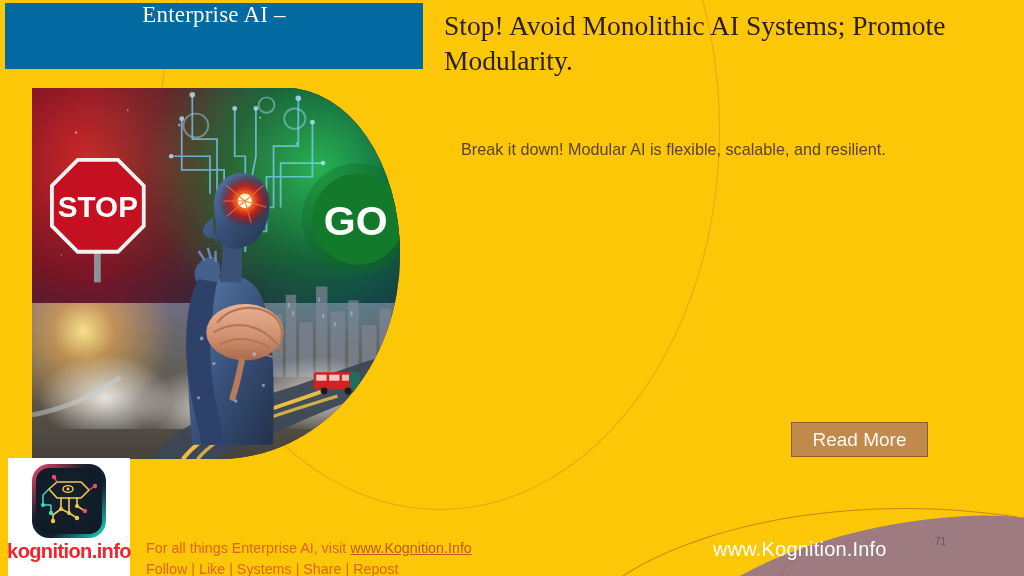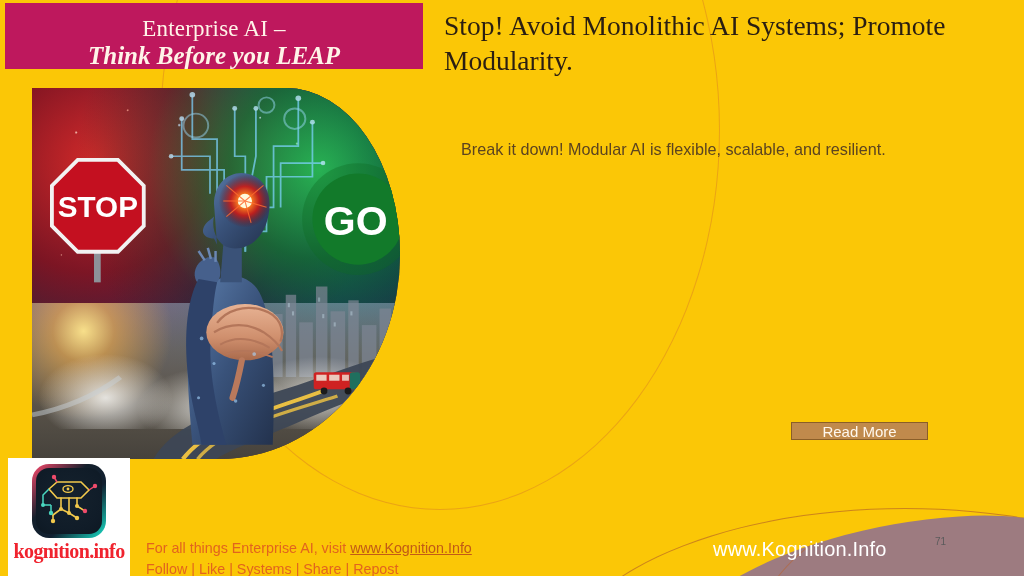--- a/index.html
+++ b/index.html
@@ -41,23 +41,23 @@
     position:absolute; left:120px; top:-30px;
     width:480px; height:300px;
     border:1.5px solid rgba(186,98,46,0.55);
     border-radius:50%;
   }
 
   
   .banner {
     position:absolute; left:5px; top:3px;
     width:418px; height:66px;
-    background:#be185d;
+    background:#0369a1;
     display:flex; flex-direction:column;
-    align-items:center; justify-content:flex-end;
+    align-items:center; justify-content:flex-start;
     color:#FFF4E8;
     font-family:"Liberation Serif", serif;
     line-height:1.08;
   }
   .banner-l1 { font-size:23px; letter-spacing:.2px; }
   .banner-l2 { font-size:25px; font-style:italic; font-weight:700; }
 
   
   .art {
     position:absolute; left:32px; top:88px;
@@ -127,24 +127,24 @@
   .body-col { position:absolute; left:444px; top:136px; width:510px; }
   .para {
     font-size:16.2px; line-height:1.72; color:#5C4420;
     margin-bottom:22px;
     margin-left:17px;
   }
   .para:last-child{margin-bottom:0;}
 
   .read-more {
     position:absolute; left:791px; top:422px;
-    width:137px; height:18px;
+    width:137px; height:35px;
     background:#C08A4C;
     border:1px solid #8A5E28;
-    color:#FFF8EE; font-size:15px;
+    color:#FFF8EE; font-size:19px;
     display:flex; align-items:center; justify-content:center;
     cursor:pointer;
   }
 
   
   .footer-text{
     position:absolute; left:146px; top:538px;
     font-size:14.3px; line-height:1.45; color:#E2641E;
   }
   .footer-text a{ color:#C25A16; text-decoration:underline; }
@@ -160,21 +160,20 @@
   }
 
   
   .logo-box{
     position:absolute; left:8px; top:458px;
     width:122px; height:118px;
     background:#FFFFFF;
     display:flex; flex-direction:column;
     align-items:center; justify-content:flex-start;
     padding-top:6px;
-    font-family:Liberation Serif, serif;
   }
   .logo-mark{
     width:74px;height:74px;border-radius:17px;
     background:
       linear-gradient(135deg,#ff4a6e 0%, #14202c 38%, #112030 62%, #18e0c8 100%);
     position:relative;
     display:flex;align-items:center;justify-content:center;
     overflow:hidden;
   }
   .logo-mark::before{
@@ -189,21 +188,20 @@
 </style>
 </head>
 <body>
 
 <div class="deco-arc-top"></div>
 <div class="deco-arc-bottom"></div>
 <div class="footer-blob"></div>
 
 <div class="banner">
   <div class="banner-l1">Enterprise AI –</div>
-  <div class="banner-l2">Think Before you LEAP</div>
 </div>
 
 <div class="art">
   <div class="art-sky"></div>
   <div class="art-stars"></div>
 
   <svg class="art-circuit" viewBox="0 0 100 100" preserveAspectRatio="none">
     <g fill="none" stroke="#7fd4ff" stroke-width="1" opacity=".85">
       <path d="M50 96 L50 62 L34 62 L34 30 L20 30 L20 4"></path>
       <path d="M50 96 L50 70 L66 70 L66 34 L80 34 L80 6"></path>

